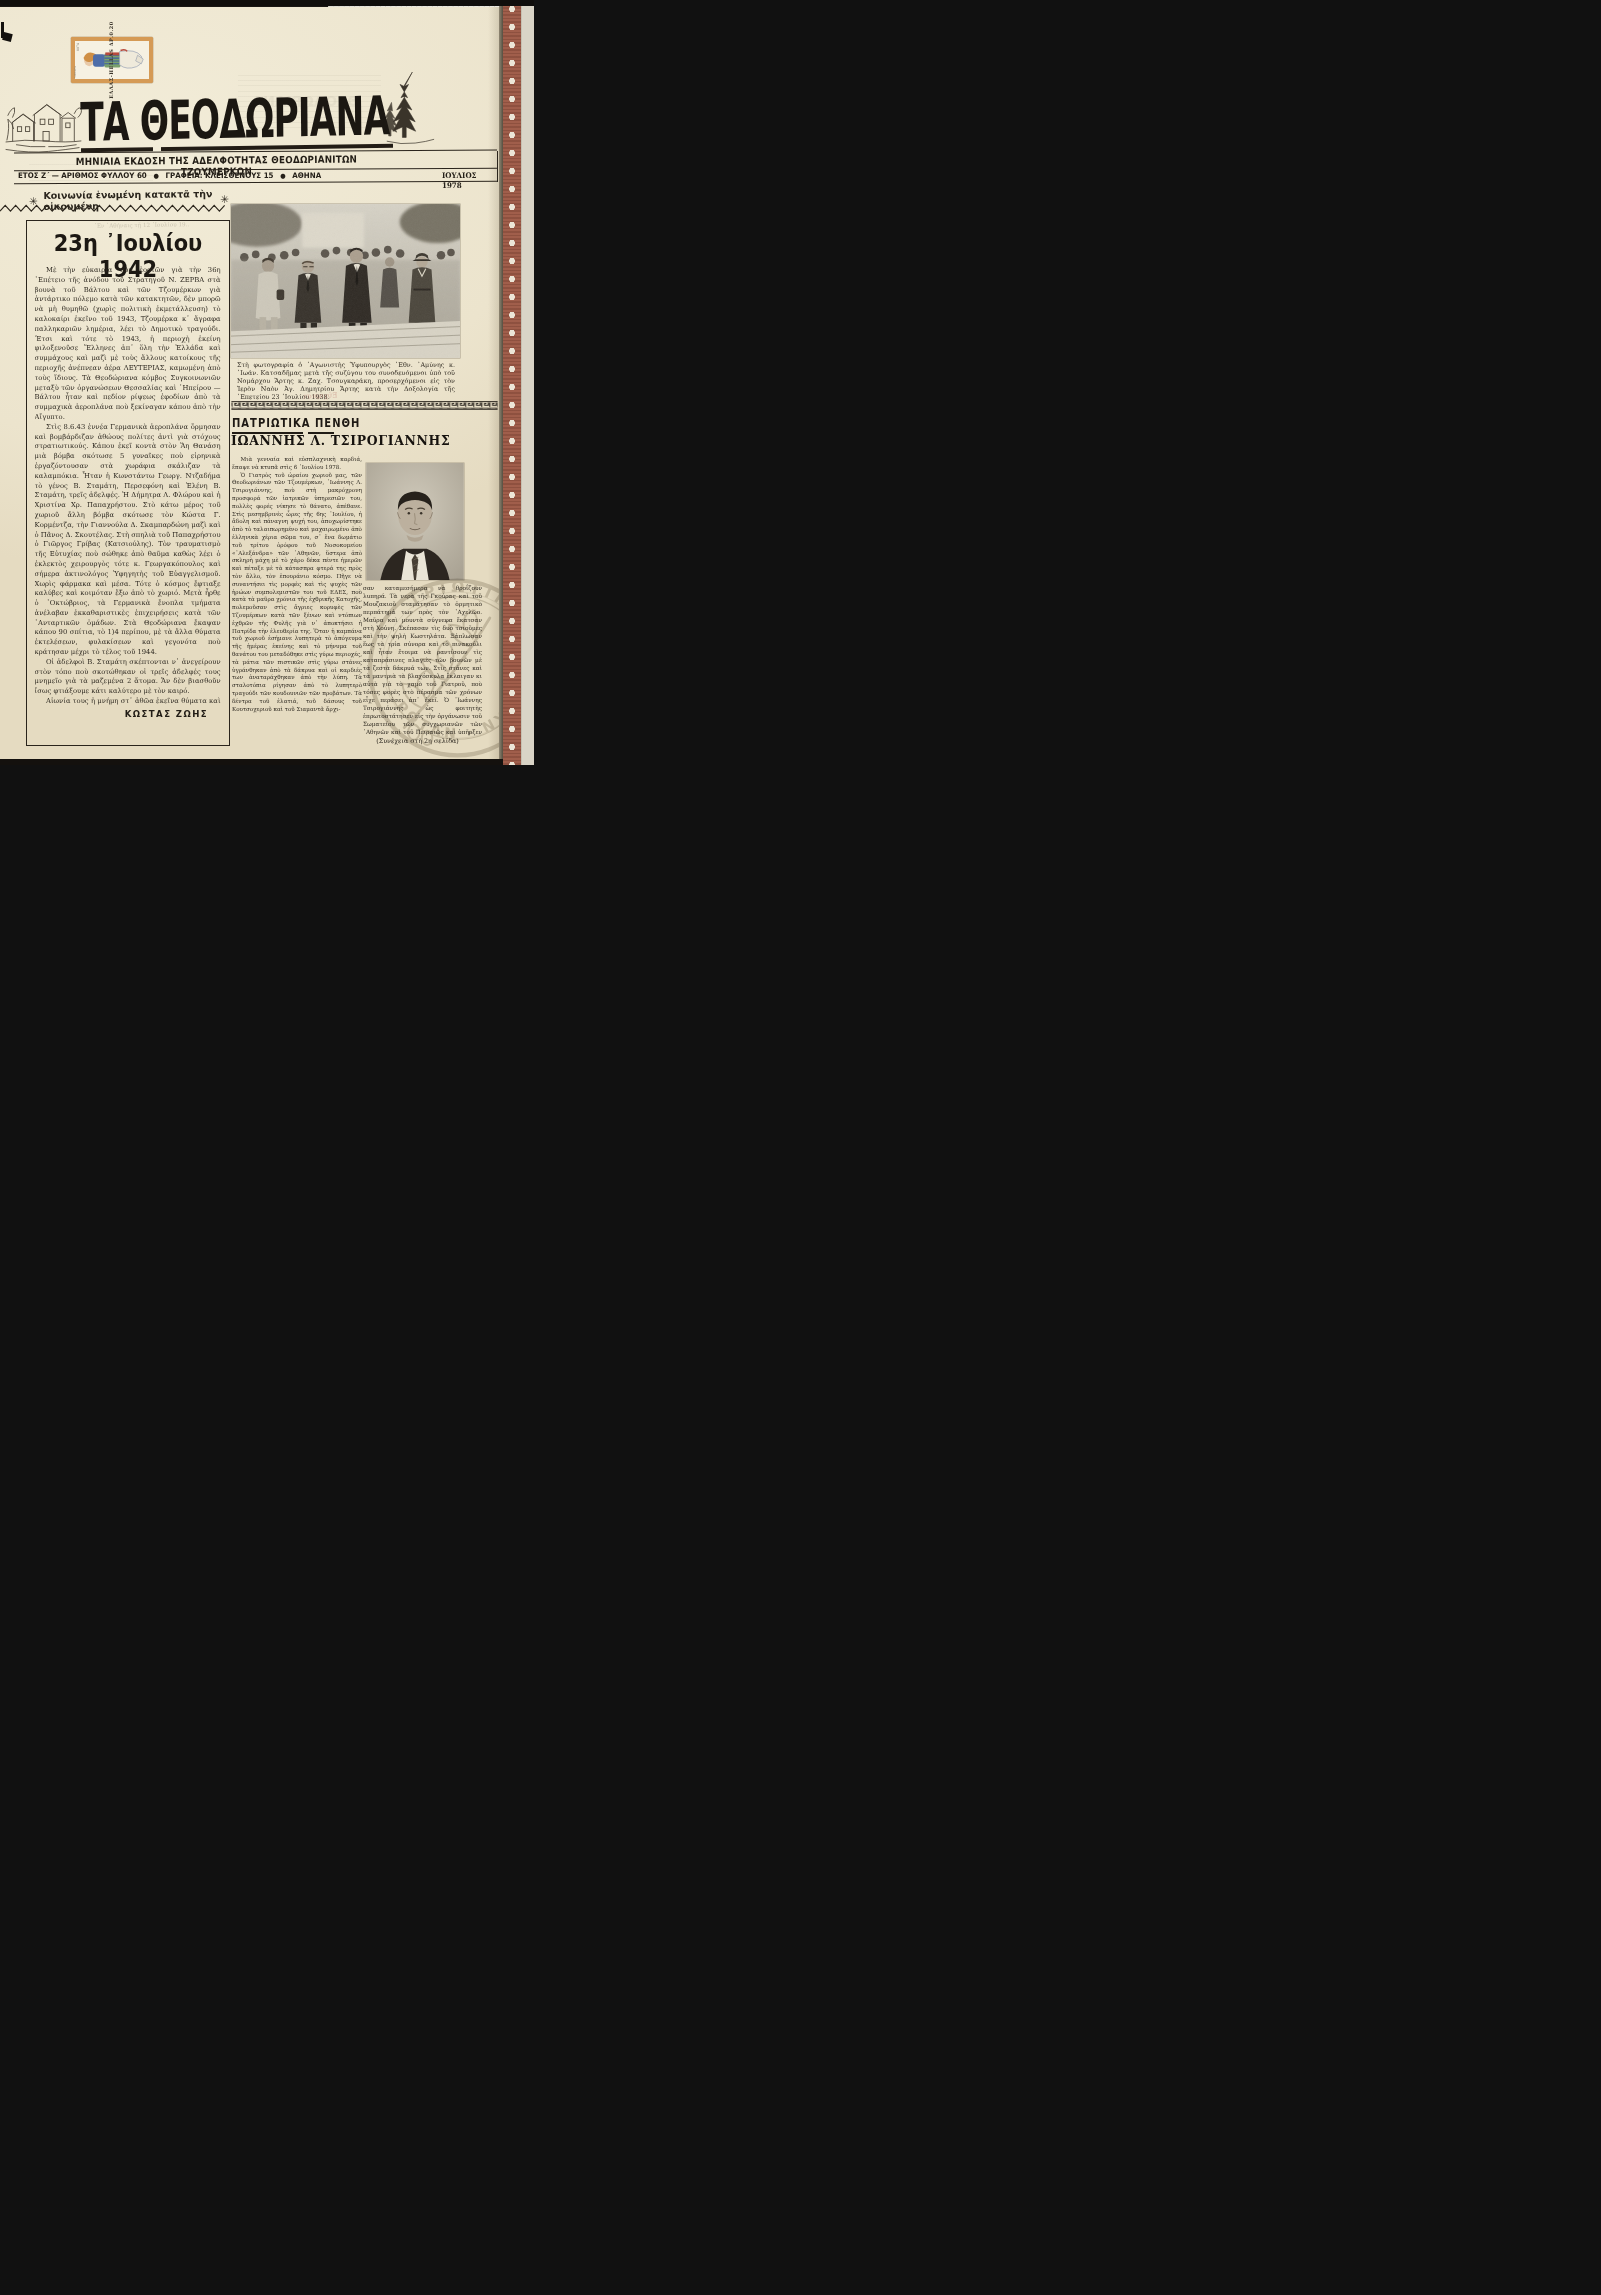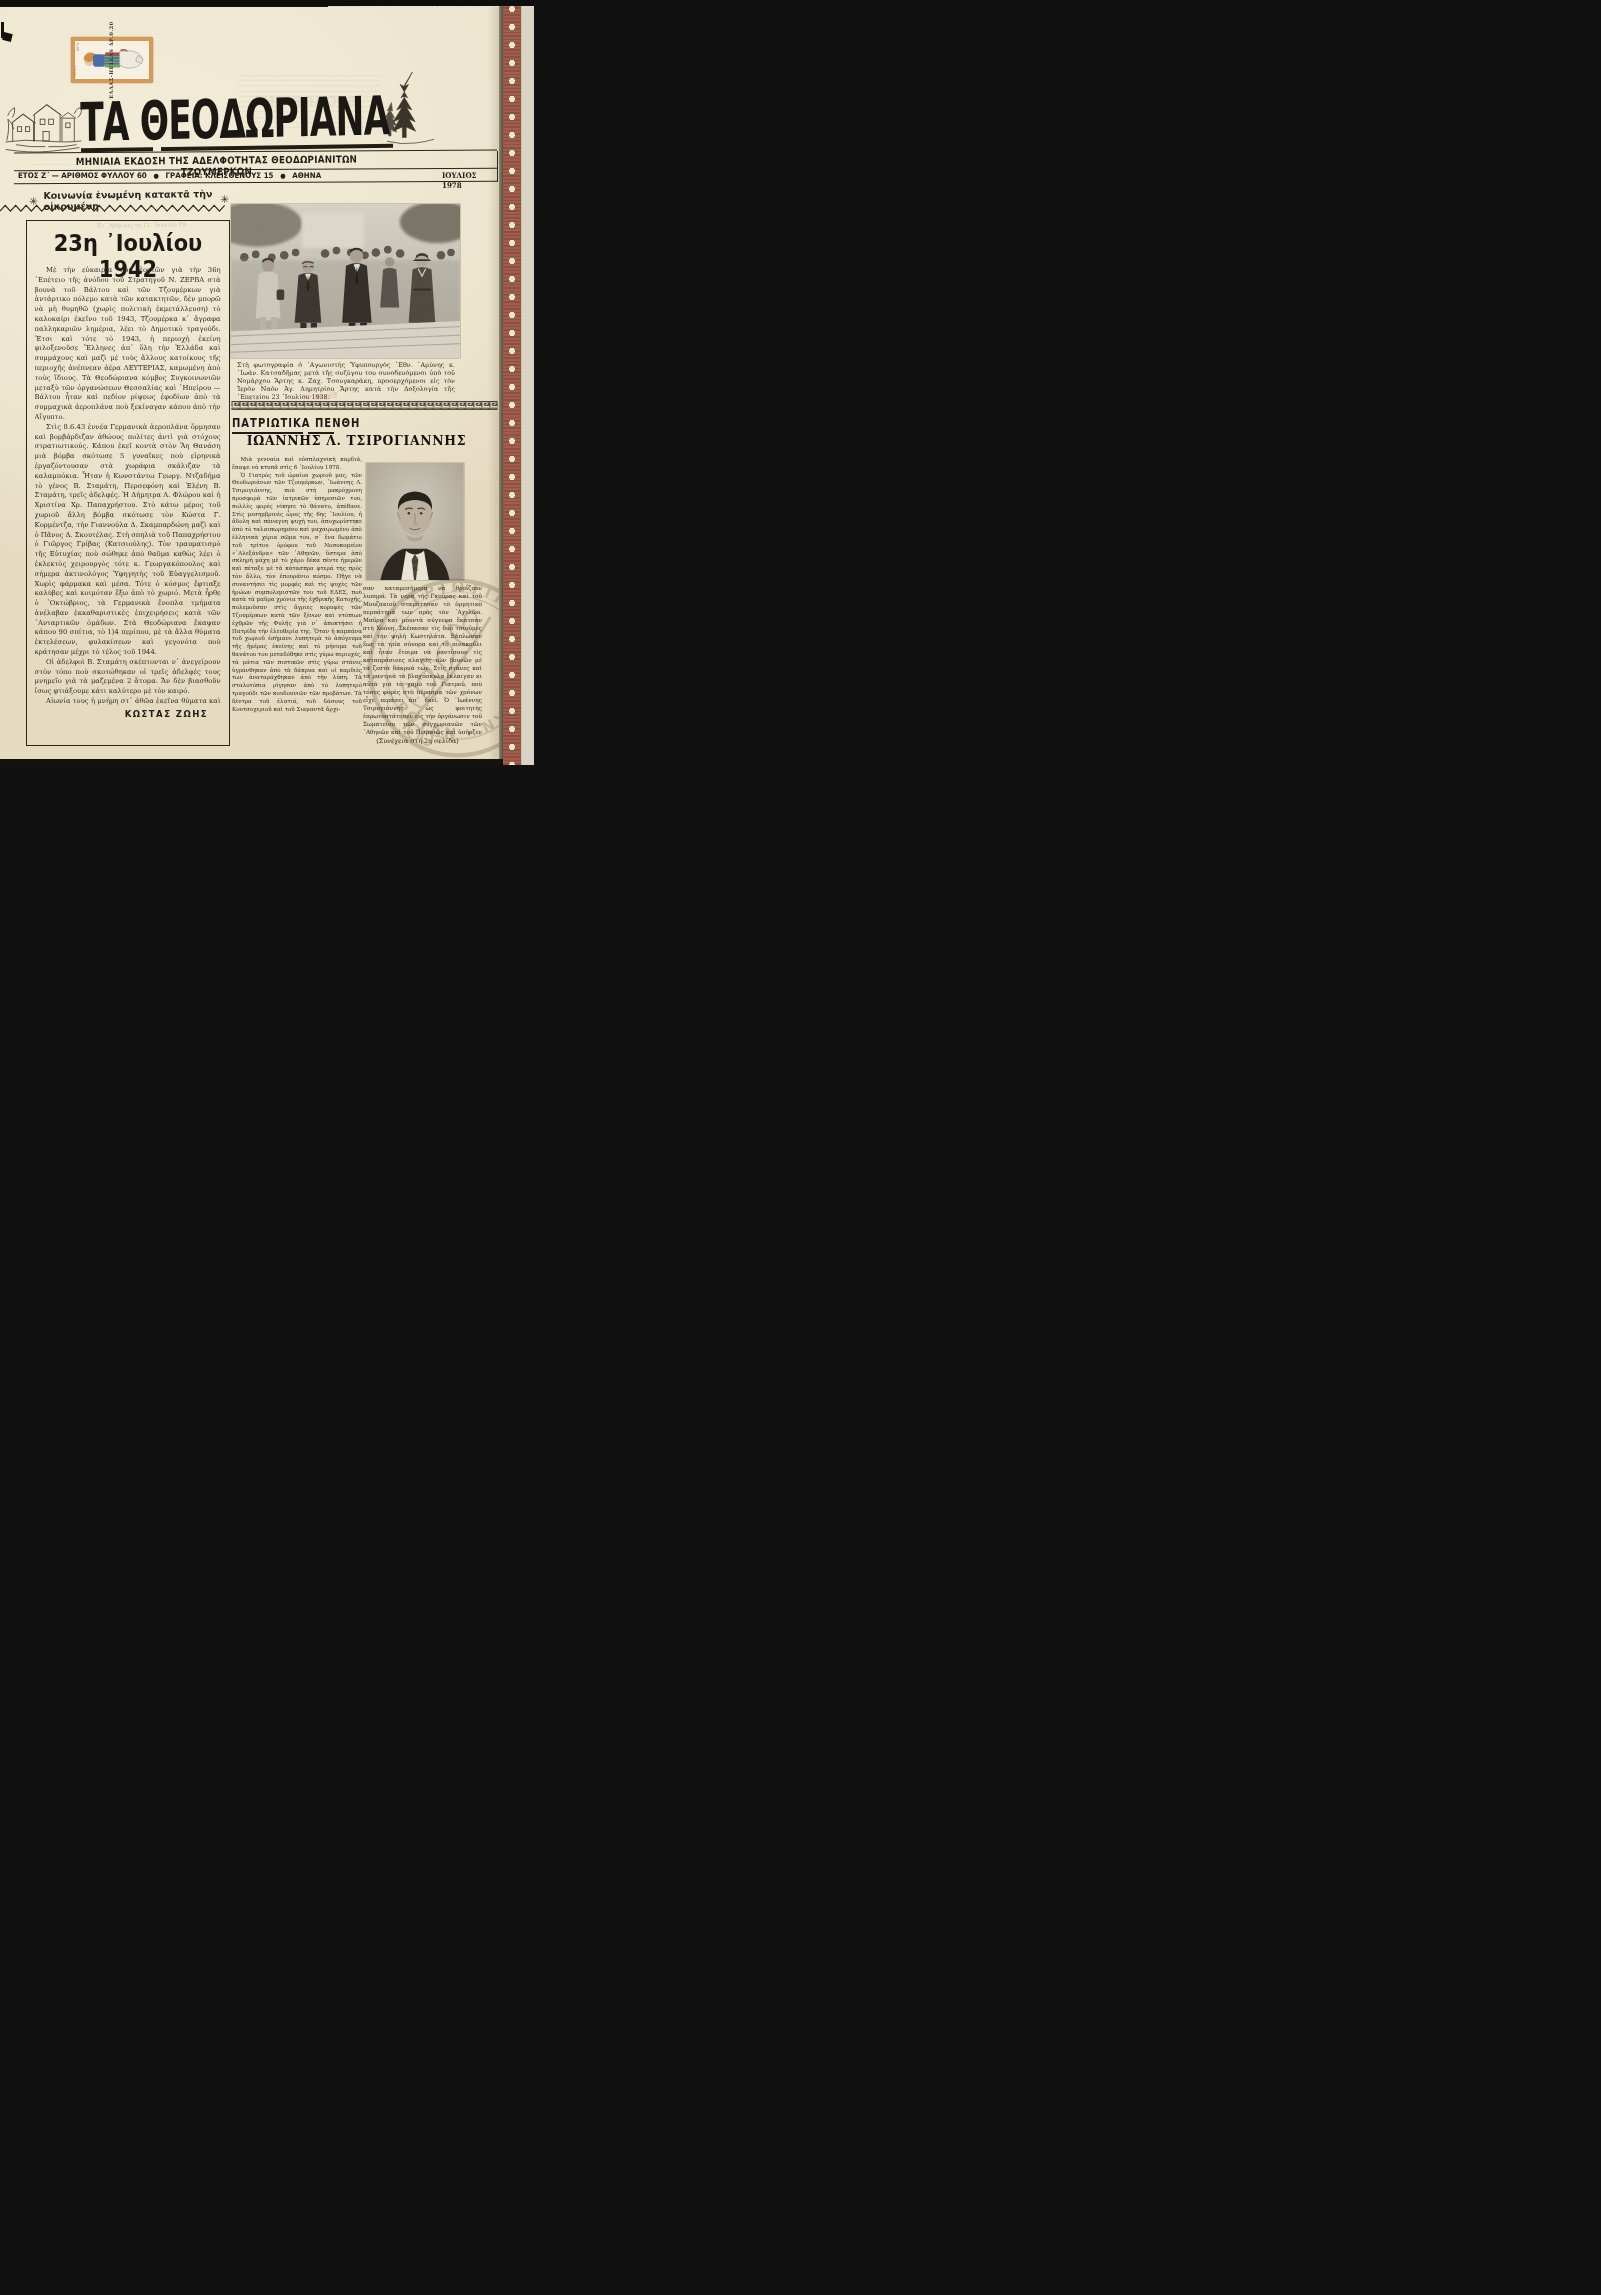--- a/index.html
+++ b/index.html
@@ -86,21 +86,21 @@
   .photo{left:231px;top:204px;width:229px;height:154px;box-shadow:0 0 0 0.5px rgba(60,50,35,.4);}
   .caption{left:237px;top:361px;width:218px;font-size:6.4px;line-height:8px;text-align:justify;
     color:#332d24;}
   .meander{left:231px;top:401px;}
 
   
   .sect-head{left:232px;top:416px;font-family:"DejaVu Sans",sans-serif;font-weight:800;
     font-size:10px;letter-spacing:1px;color:#1e1914;transform:scaleY(1.22);transform-origin:left top;}
   .sect-rule{left:232px;top:432px;width:102px;height:2.1px;
     background:linear-gradient(90deg,#211c15 0 70%,rgba(0,0,0,0) 70% 75%,#211c15 75% 100%);}
-  .obit-title{left:231px;top:433px;width:251px;text-align:center;font-family:"DejaVu Serif",serif;
+  .obit-title{left:231px;top:433px;width:251px;font-family:"DejaVu Serif",serif;
     font-weight:bold;font-size:12.4px;letter-spacing:0.7px;color:#16120e;transform:scaleY(1.05);}
   .obit-col1{left:232px;top:456px;width:130px;height:296px;overflow:hidden;
     font-size:5.6px;line-height:7.8px;text-align:justify;color:#2e2921;}
   .obit-col1 p{margin:0;text-indent:8.6px;}
   .portrait{left:366px;top:463px;width:98px;height:117px;box-shadow:0 0 0 0.5px rgba(60,50,35,.35);}
   .obit-col2{left:363px;top:584px;width:119px;height:153px;overflow:hidden;
     font-size:5.8px;line-height:8px;text-align:justify;color:#2e2921;}
   .continuation{left:353px;top:737px;width:129px;text-align:center;font-weight:normal;
     font-size:6.4px;color:#26211a;}
 

